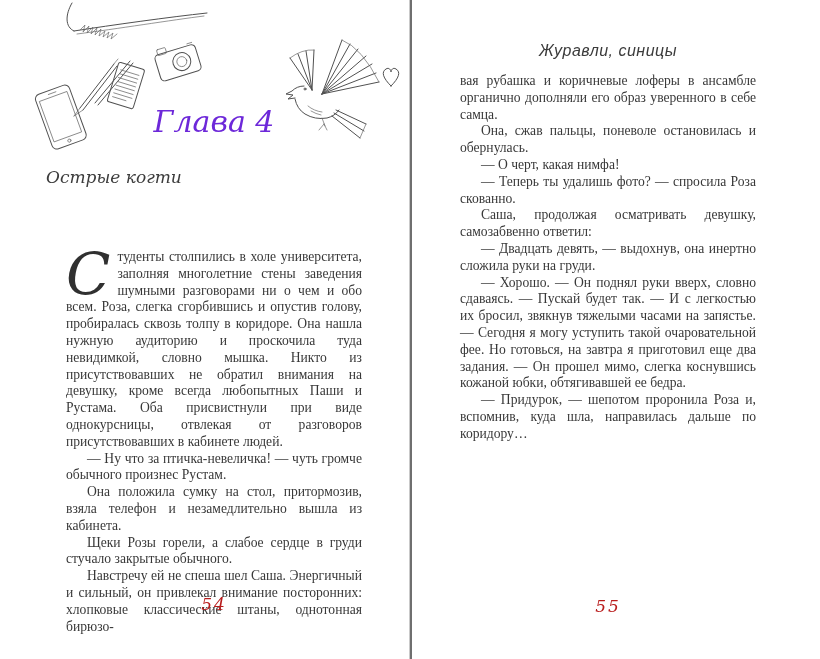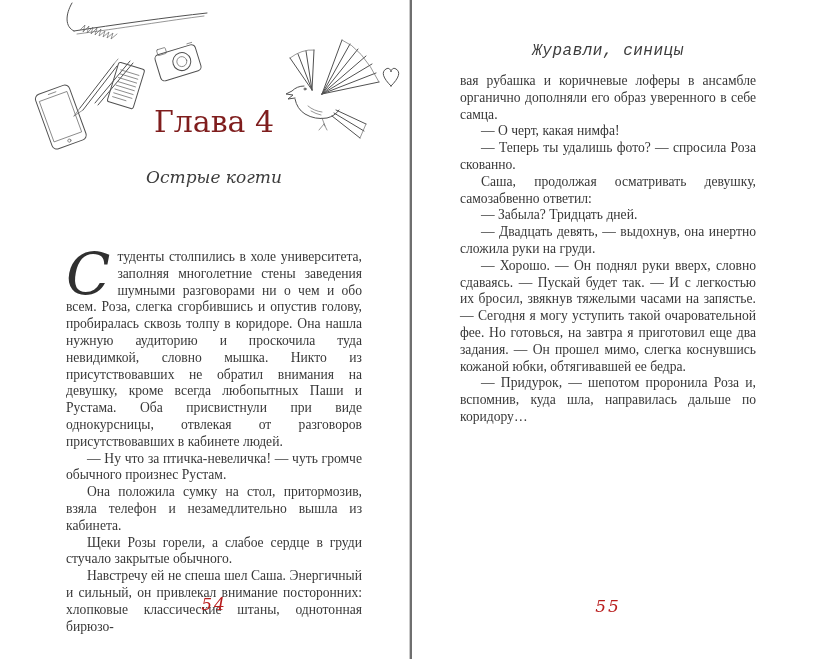--- a/index.html
+++ b/index.html
@@ -16,36 +16,37 @@
     width: 2px; height: 659px;
     background: #6f6f6f;
     border-left: 1px solid #c9c9c9;
   }
   .sketch-layer { position: absolute; left: 0; top: 0; }
 
   .chapter-title {
     position: absolute; left: 66px; top: 104px; width: 296px;
     text-align: center;
     font-family: "DejaVu Serif", serif;
+    font-style: italic;
     font-size: 30px;
-    color: #7f1d1d;
+    color: #6d28d9;
   }
   .chapter-subtitle {
     position: absolute; left: 46px; top: 166px; width: 336px;
-    text-align: center;
+    text-align: left;
     font-family: "DejaVu Serif", serif;
     font-style: italic;
     font-size: 17px;
     line-height: 22px;
     color: #3c3c3c;
   }
   .running-head {
     position: absolute; left: 460px; top: 42px; width: 296px;
     text-align: center;
-    font-family: Liberation Mono, monospace;
+    font-family: Liberation Sans, sans-serif;
     font-style: italic;
     font-size: 16px;
     letter-spacing: 0.5px;
     color: #3c3c3c;
   }
   .page-body {
     position: absolute; width: 296px;
     font-size: 13.6px;
     line-height: 16.8px;
     text-align: justify;
@@ -163,24 +164,24 @@
     </div>
 
     <div id="pn-left" class="pagenum">54</div>
   </div>
 
   <div>
     <div class="running-head">Журавли, синицы</div>
 
     <div id="right-body" class="page-body">
       <p class="opening">вая рубашка и коричневые лоферы в ансамбле органично дополняли его образ уверенного в себе самца.</p>
+      <p>Она, сжав пальцы, поневоле остановилась и обернулась.</p>
       <p>— О черт, какая нимфа!</p>
       <p>— Теперь ты удалишь фото? — спросила Роза скованно.</p>
       <p>Саша, продолжая осматривать девушку, самозабвенно ответил:</p>
-      <p>— Забыла? Тридцать дней.</p>
       <p>— Двадцать девять, — выдохнув, она инертно сложила руки на груди.</p>
       <p>— Хорошо. — Он поднял руки вверх, словно сдаваясь. — Пускай будет так. — И с легкостью их бросил, звякнув тяжелыми часами на запястье. — Сегодня я могу уступить такой очаровательной фее. Но готовься, на завтра я приготовил еще два задания. — Он прошел мимо, слегка коснувшись кожаной юбки, обтягивавшей ее бедра.</p>
       <p>— Придурок, — шепотом проронила Роза и, вспомнив, куда шла, направилась дальше по коридору…</p>
     </div>
 
     <div id="pn-right" class="pagenum">55</div>
   </div>
 
 </div>
 

